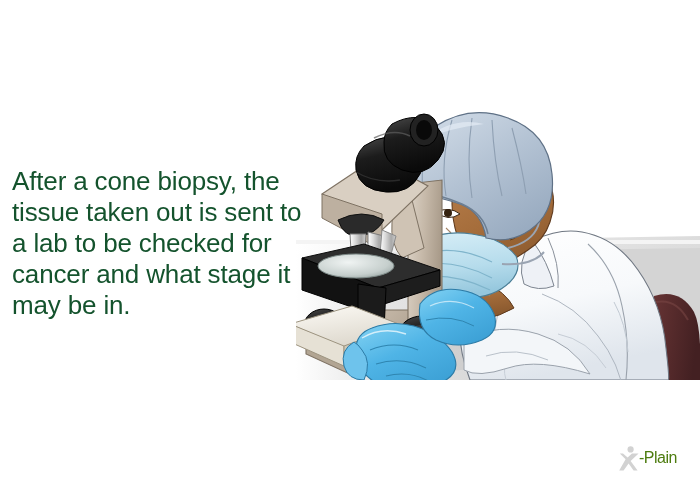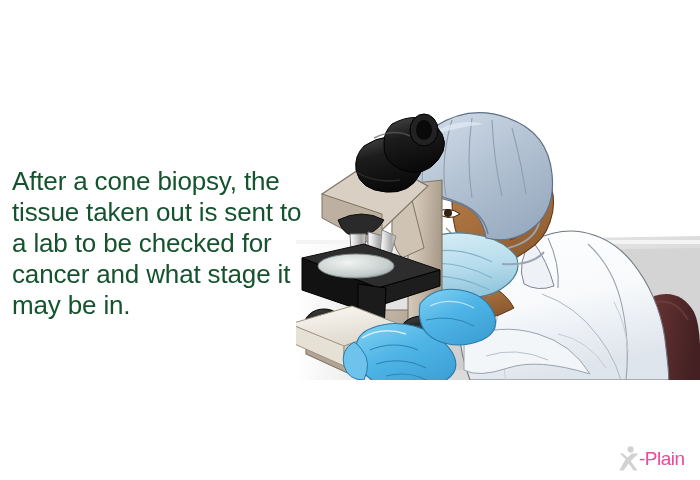--- a/index.html
+++ b/index.html
@@ -49,22 +49,22 @@
     height: 30px;
     display: flex;
     align-items: center;
   }
   #logo-mark {
     width: 22px;
     height: 25px;
     flex: 0 0 auto;
   }
   #logo-text {
-    font-size: 19px;
-    color: #ec4899;
+    font-size: 16px;
+    color: #4d7c0f;
     letter-spacing: -0.5px;
     margin-left: -1px;
     line-height: 1;
   }
 </style>
 </head>
 <body>
 
 <div id="page">
 

